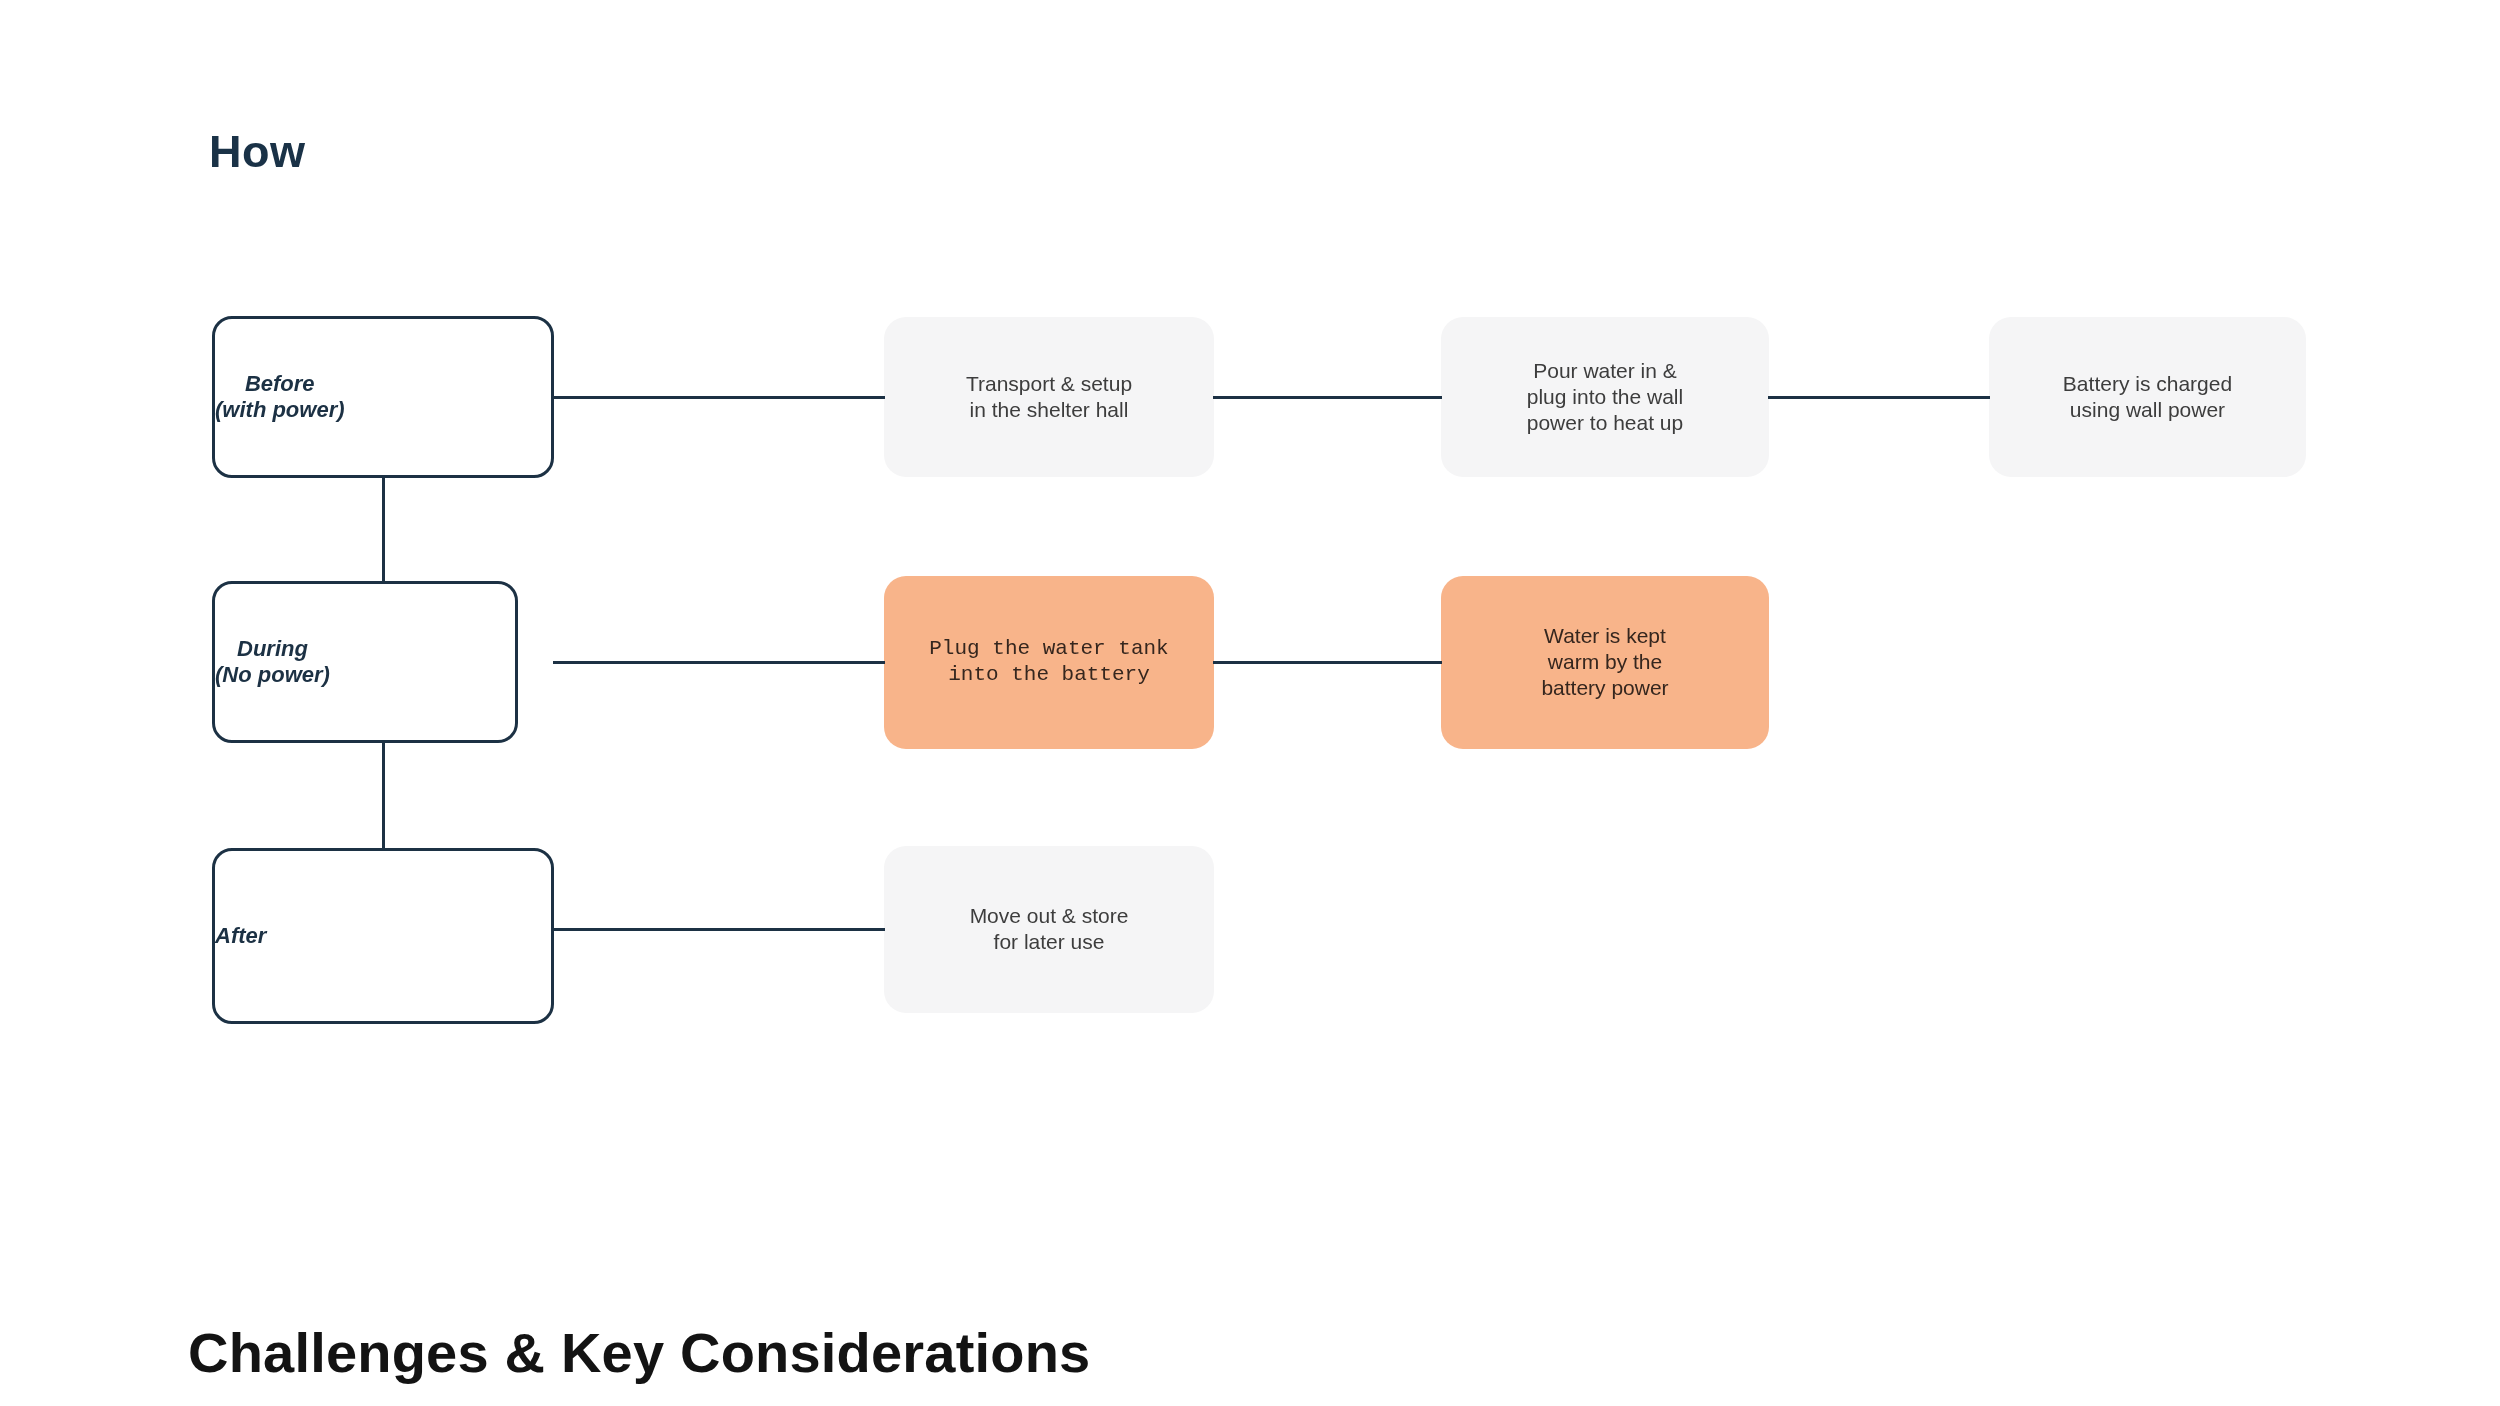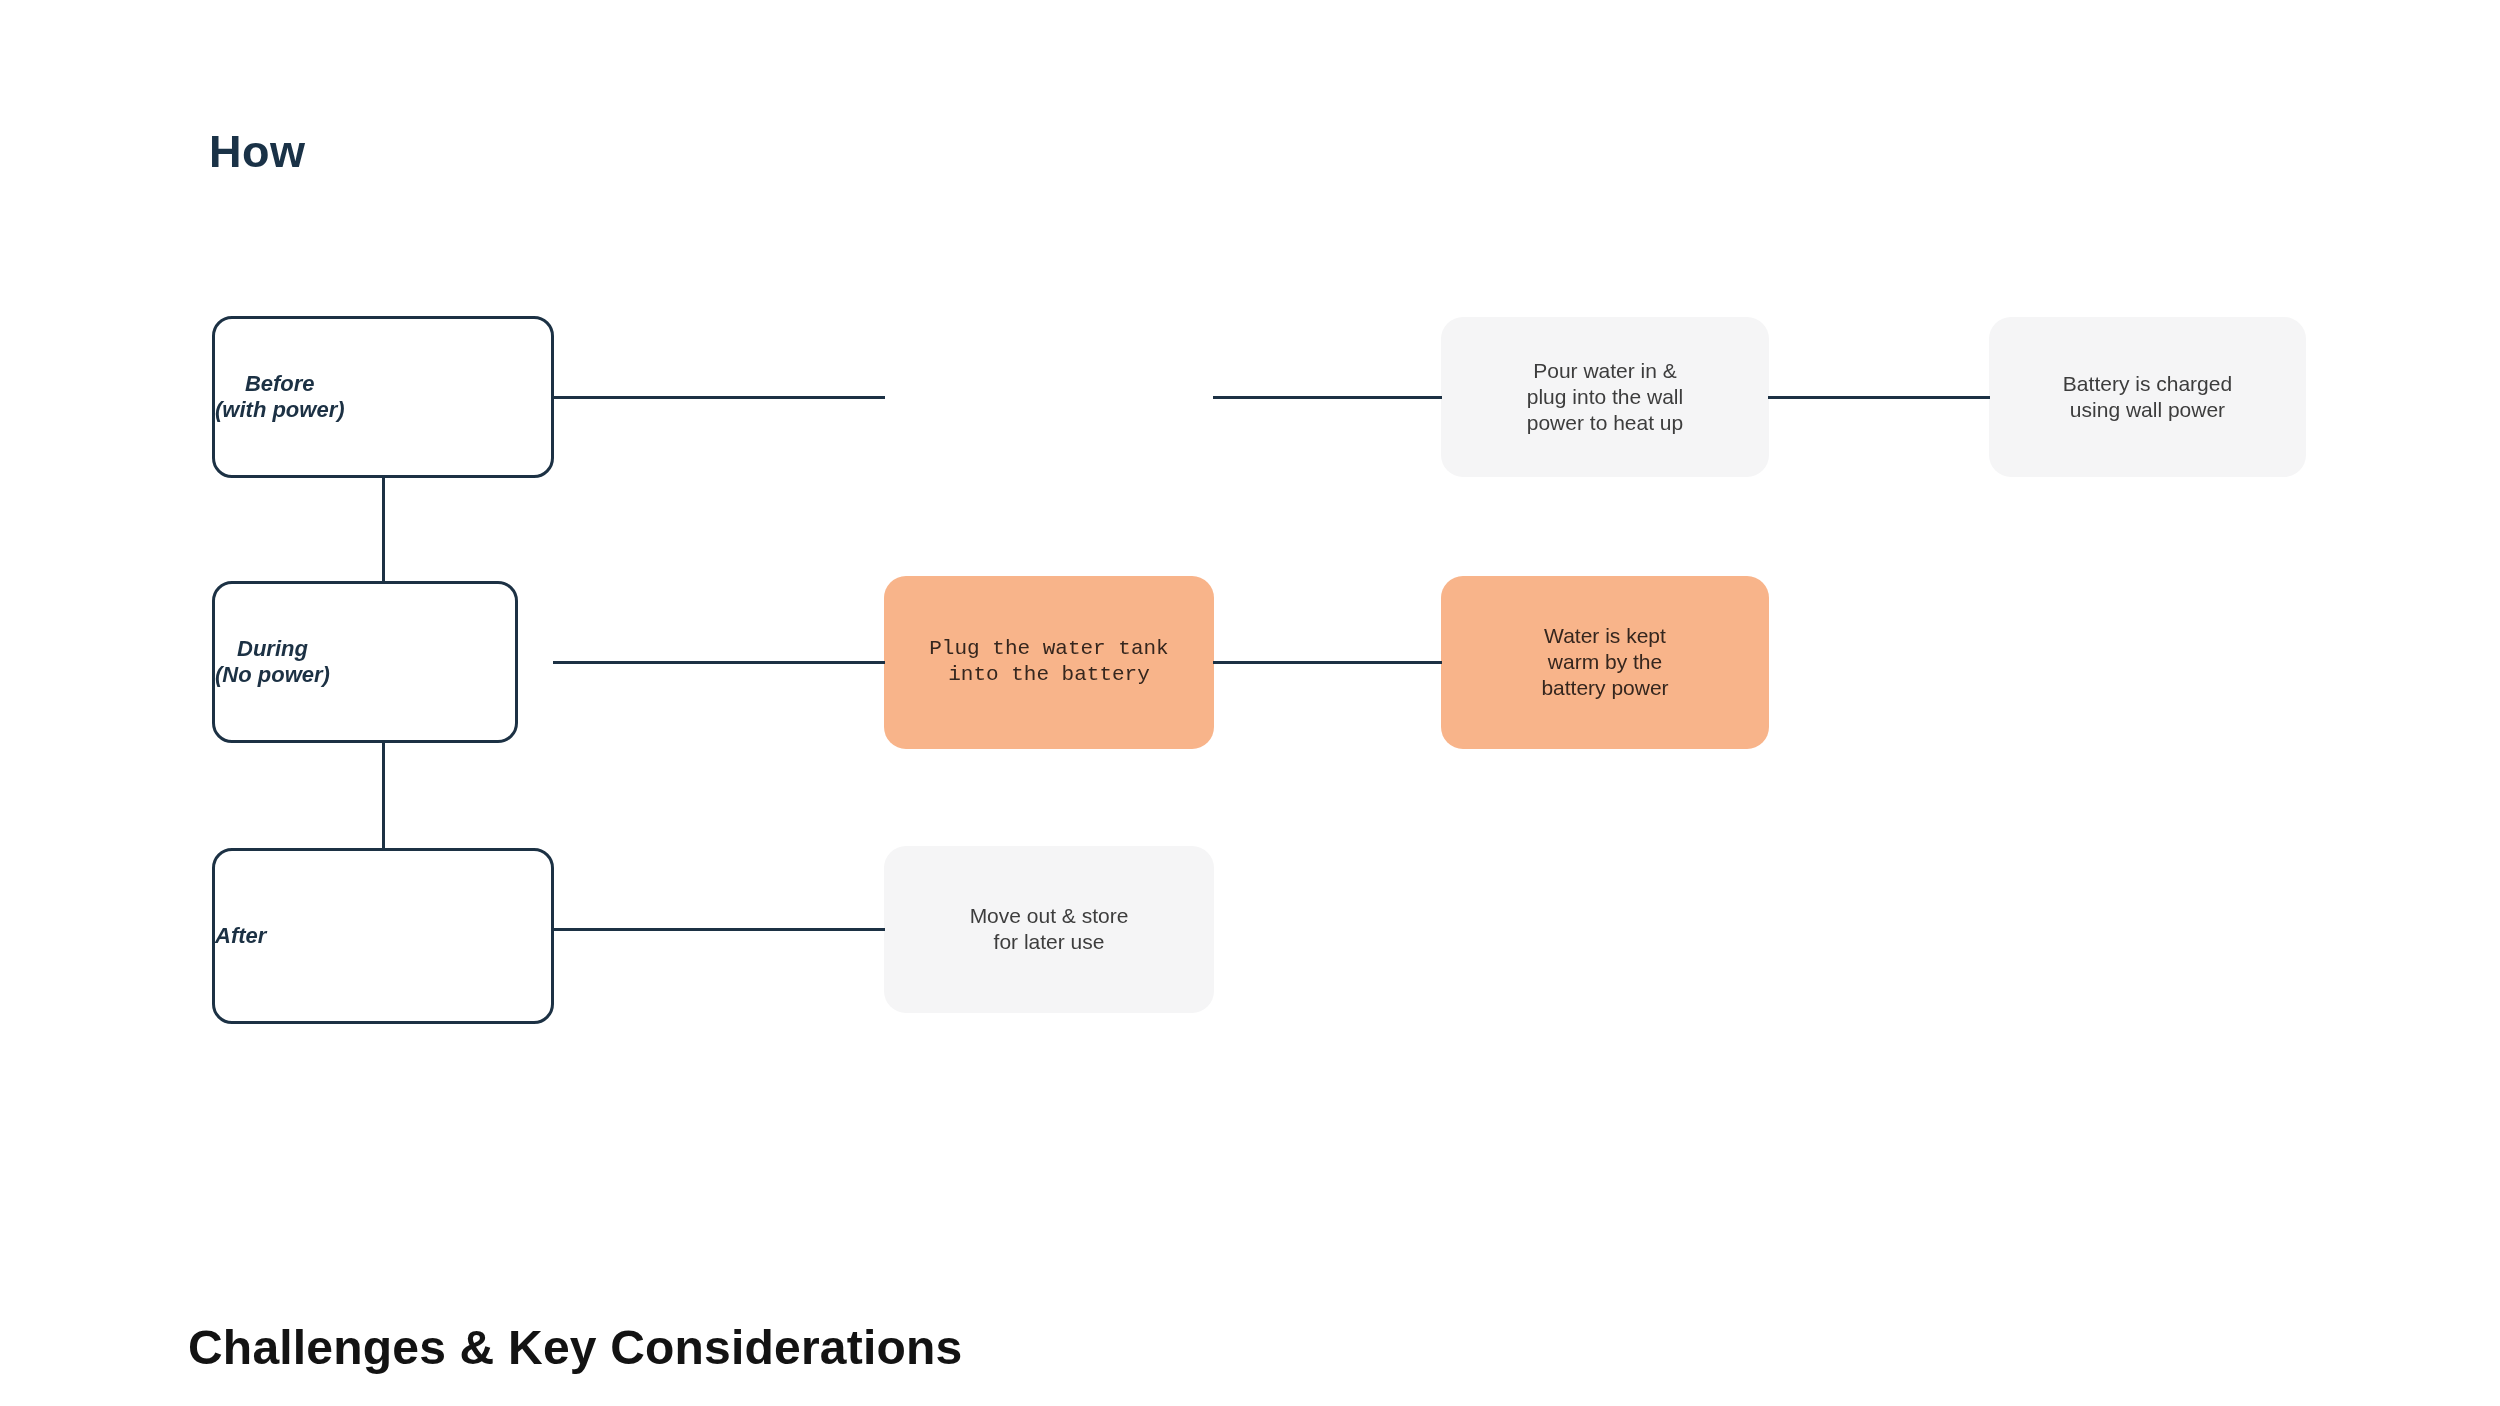--- a/index.html
+++ b/index.html
@@ -20,21 +20,21 @@
     overflow:hidden;position:relative;
   }
   #canvas{position:absolute;left:0;top:0;width:2500px;height:1406px;}
   .page-title{
     position:absolute;left:209px;top:127px;
     font-size:45px;font-weight:600;letter-spacing:0.5px;
     color:var(--title-color);line-height:1.1;
   }
   .section-heading{
     position:absolute;left:188px;top:1322px;
-    font-size:48px;font-weight:700;letter-spacing:0.2px;
+    font-size:56px;font-weight:700;letter-spacing:0.2px;
     color:var(--heading-color);line-height:1.1;
   }
   .stage-box{
     position:absolute;box-sizing:border-box;
     background:#FFFFFF;border:3px solid var(--navy);border-radius:20px;
     display:flex;align-items:center;justify-content:flex-start;text-align:center;font-style:italic;
   }
   .stage-box .box-label{
     color:var(--navy);font-size:22px;font-weight:600;line-height:26px;
     white-space:pre-line;
@@ -57,20 +57,24 @@
 </head>
 <body>
 
 <div id="canvas">
   <div class="page-title">How</div>
 
   <div class="section-heading">Challenges &amp; Key Considerations</div>
 <div class="stage-box" style="left: 212px; top: 316px; width: 342px; height: 162px;">
       <div class="box-label">Before
 (with power)</div>
+    </div>
+    <div class="step-box" style="left: 884px; top: 317px; width: 330px; height: 160px;">
+      <div class="box-label">Transport &amp; setup
+in the shelter hall</div>
     </div>
     <div class="connector h" style="left: 553px; top: 395.5px; width: 332px;"></div>
     <div class="step-box" style="left: 1441px; top: 317px; width: 328px; height: 160px;">
       <div class="box-label">Pour water in &amp;
 plug into the wall
 power to heat up</div>
     </div>
     <div class="connector h" style="left: 1213px; top: 395.5px; width: 229px;"></div>
     <div class="step-box" style="left: 1989px; top: 317px; width: 317px; height: 160px;">
       <div class="box-label">Battery is charged

